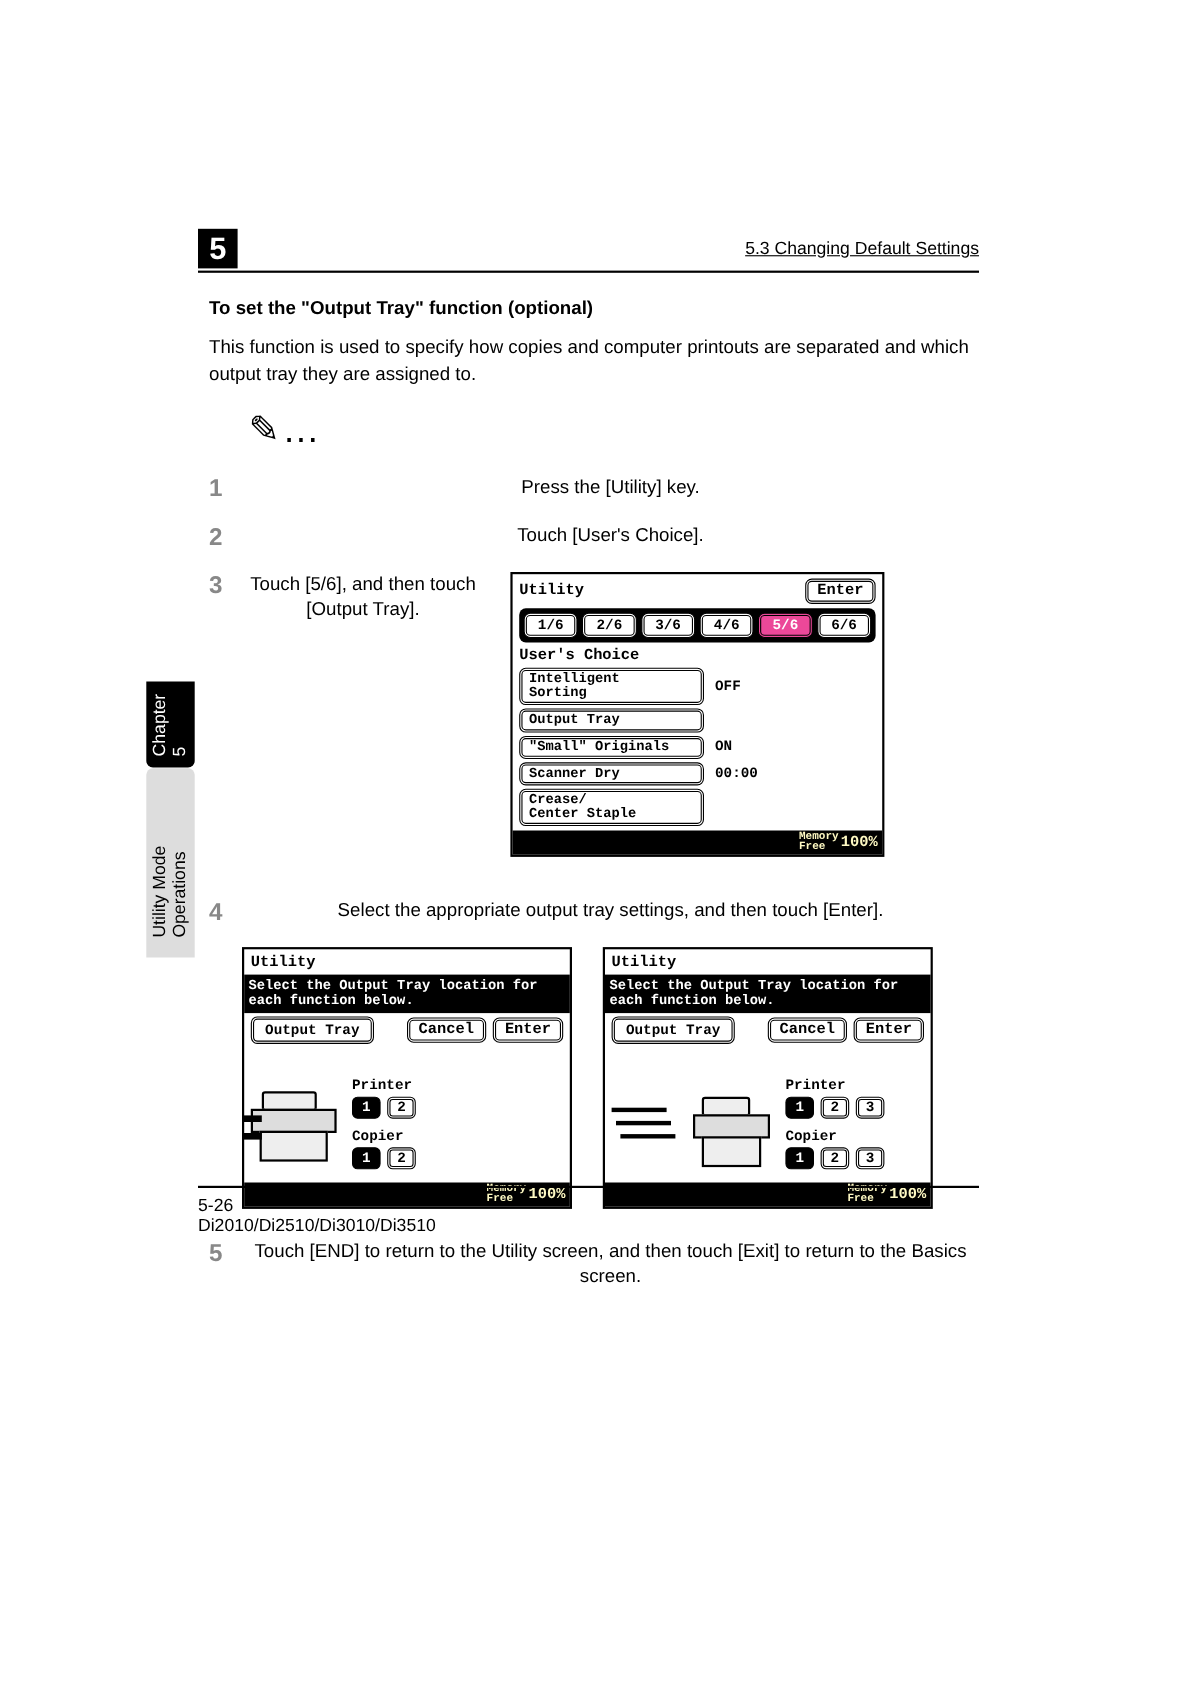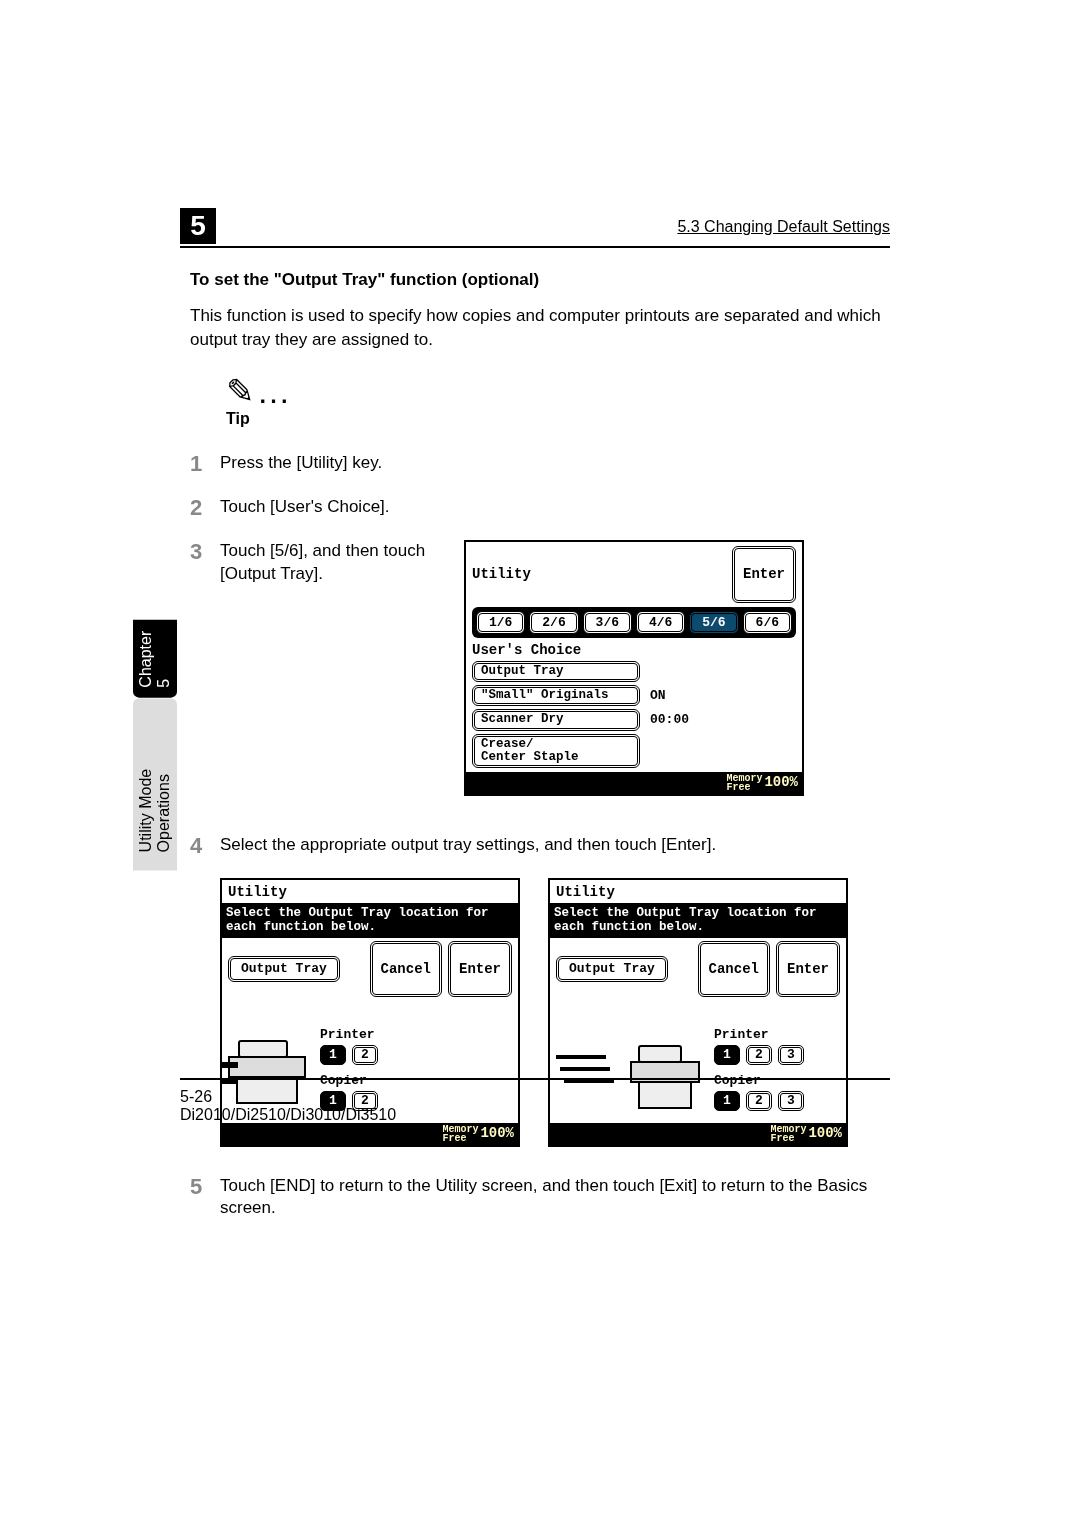--- a/index.html
+++ b/index.html
@@ -85,20 +85,21 @@
     width: 30px;
     font-size: 22px;
     font-weight: bold;
     color: #888;
     line-height: 1.1;
   }
   .step-text {
     flex: 1;
     font-size: 17px;
     line-height: 1.35;
+    text-align: center;
   }
   .step-row {
     display: flex;
     align-items: flex-start;
     gap: 24px;
   }
   .step-row .step-text { flex: 0 0 220px; }
 
   
   .vtab {
@@ -143,33 +144,33 @@
   }
   .lcd-title-row {
     display: flex;
     justify-content: space-between;
     align-items: center;
     margin-bottom: 4px;
   }
   .lcd-btn {
     border: 3px double #000;
     border-radius: 6px;
-    padding: 17px 8px;
+    padding: 0 8px;
     font-size: 14px;
     background: #fff;
   }
   .lcd-chip {
     border: 3px double #000;
     border-radius: 6px;
     padding: 1px 6px;
     font-size: 13px;
     background: #fff;
   }
   .lcd-chip.inv {
-    background: #0c4a6e;
+    background: #ec4899;
     color: #fff;
     border: 3px double #000;
   }
   .tabs-row {
     background: #000;
     padding: 4px;
     border-radius: 6px;
     display: flex;
     gap: 4px;
   }
@@ -286,21 +287,20 @@
   <div class="gray">Utility Mode Operations</div>
 </div>
 
 <div class="page">
   <div class="content">
     <div class="h2">To set the "Output Tray" function (optional)</div>
     <div class="para">This function is used to specify how copies and computer printouts are separated and which output tray they are assigned to.</div>
 
     <div class="tip-block">
       <div class="tip-icon">✎…</div>
-      <div class="tip-label">Tip</div>
     </div>
 
     <div class="step">
       <div class="step-num">1</div>
       <div class="step-text">Press the [Utility] key.</div>
     </div>
 
     <div class="step">
       <div class="step-num">2</div>
       <div class="step-text">Touch [User's Choice].</div>
@@ -318,20 +318,25 @@
           </div>
           <div class="tabs-row">
             <span class="lcd-chip">1/6</span>
             <span class="lcd-chip">2/6</span>
             <span class="lcd-chip">3/6</span>
             <span class="lcd-chip">4/6</span>
             <span class="lcd-chip inv">5/6</span>
             <span class="lcd-chip">6/6</span>
           </div>
           <div class="uc-label">User's Choice</div>
+          <div class="opt-row">
+              <span class="lcd-chip" style="white-space:pre-line">Intelligent
+Sorting</span>
+              <span class="val">OFF</span>
+            </div>
           <div class="opt-row">
               <span class="lcd-chip">Output Tray</span>
               <span class="val"></span>
             </div>
           <div class="opt-row">
               <span class="lcd-chip">"Small" Originals</span>
               <span class="val">ON</span>
             </div>
           <div class="opt-row">
               <span class="lcd-chip">Scanner Dry</span>

